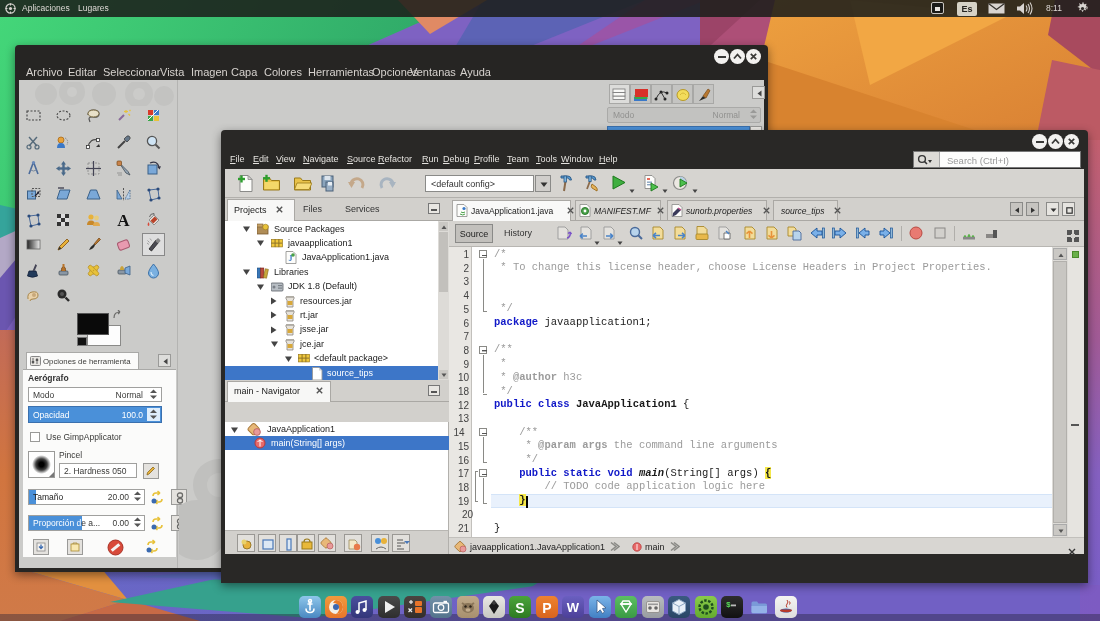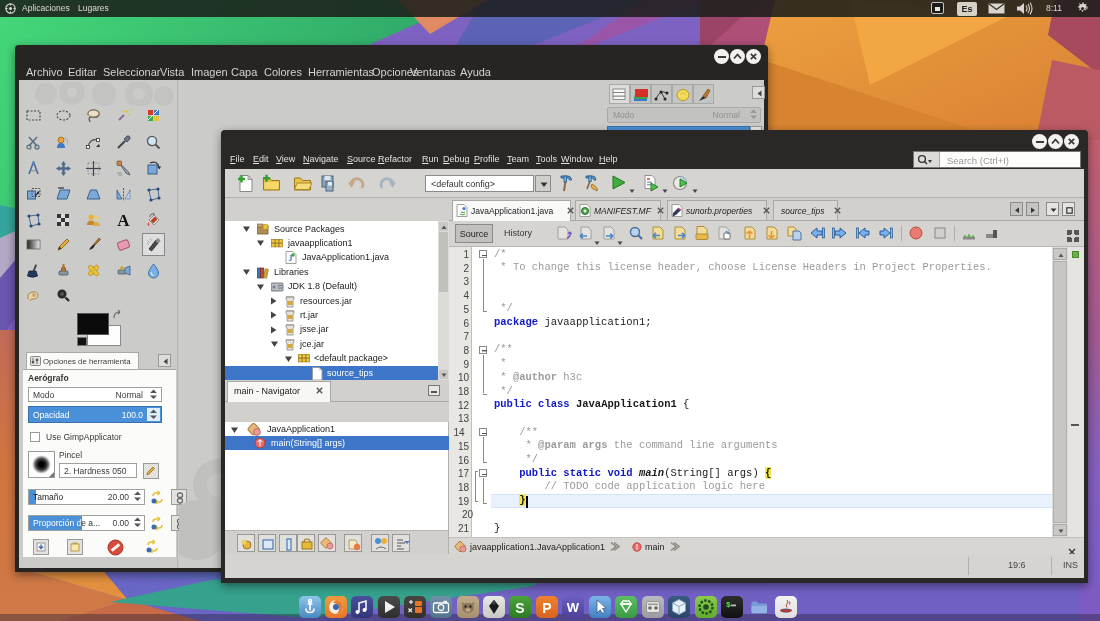--- a/index.html
+++ b/index.html
@@ -685,20 +685,35 @@
 <svg class="abs" style="left:447px;top:5px" width="19" height="19" viewBox="0 0 19 19">
           <circle cx="8" cy="9" r="6.5" fill="#ece8e2" stroke="#8a8a88" stroke-width="1.2"></circle>
           <path d="M8,9 L8,2.5 A6.5,6.5 0 0 1 14.5,9 Z" fill="#b8d0e4"></path>
           <polygon points="8,5 15,9 8,13" fill="#4cc04c" stroke="#1e7a1e" stroke-width="0.9"></polygon>
         </svg>
 <div class="abs" style="left:467px;top:11px;"><svg width="6" height="5">
             <polygon points="0.5,0.5 5.5,0.5 3,4" fill="#444"></polygon>
           </svg></div>
 </div>
 <div class="abs" style="left:4px;top:68px;width:859px;height:356px;background:#d2d0cc">
+<div class="abs" style="left:0;top:0;width:224px;height:23px;border-bottom:1px solid #aaa8a4">
+<div class="abs" style="left:2px;top:1px;width:68px;height:22px;background:#f7f7f6;border:1px solid #aaa8a4;border-bottom:none;font-size:9px;color:#222">
+            <span class="abs" style="left:6px;top:5px">Projects</span>
+            <span class="abs" style="left:48px;top:4px">
+              <svg style="position:absolute;left:0;top:2px" width="7" height="7">
+                <path d="M0.8,0.8 L6.2,6.2 M6.2,0.8 L0.8,6.2" stroke="#555" stroke-width="1.4"></path>
+              </svg>
+            </span>
+          </div>
+<span class="abs" style="left:78px;top:6px;font-size:9px;color:#333">Files</span>
+<span class="abs" style="left:120px;top:6px;font-size:9px;color:#333">Services</span>
+<div class="abs" style="left:203px;top:5px;width:12px;height:11px;border:1px solid #777;background:#e8e6e2">
+            <div class="abs" style="left:2px;top:5px;width:6px;height:2px;background:#555"></div>
+          </div>
+</div>
 <div class="abs" style="left:0;top:23px;width:224px;height:159px;background:#fff;border-right:1px solid #b2b0ac">
 <div class="abs" style="left:213px;top:0;width:11px;height:159px;background:#dddbd7">
             <div class="abs" style="left:1px;top:1px;width:9px;height:9px;background:#cac8c4;">
               <svg style="position:absolute;left:1.5px;top:2.5px" width="6" height="5">
                 <polygon points="3,0.5 5.5,4 0.5,4" fill="#555"></polygon>
               </svg>
             </div>
             <div class="abs" style="left:1px;top:11px;width:9px;height:60px;background:#c2c0bc"></div>
             <div class="abs" style="left:1px;bottom:1px;width:9px;height:9px;background:#cac8c4;">
               <svg style="position:absolute;left:1.5px;top:2.5px" width="6" height="5">
@@ -1164,26 +1179,20 @@
           </svg>
 <span class="abs" style="left:196px;top:3.5px;font-size:9px;color:#222">main</span>
 <svg class="abs" style="left:220px;top:3px" width="11" height="11">
             <path d="M2,1.5 L7,5.5 L2,9.5 M5,1.5 L10,5.5 L5,9.5" stroke="#8a8a86" stroke-width="1.6" fill="none"></path>
           </svg>
 <span class="abs" style="right:8px;top:4px"><svg width="8" height="8">
               <path d="M1,1 L7,7 M7,1 L1,7" stroke="#333" stroke-width="1.4"></path>
             </svg></span>
 </div>
 </div>
-<div class="abs" style="left:4px;top:424px;width:859px;height:24px;background:#d6d4d0">
-<div class="abs" style="left:743px;top:3px;width:1px;height:18px;background:#b2b0ac"></div>
-<span class="abs" style="left:783px;top:6px;font-size:9px;color:#444">19:6</span>
-<div class="abs" style="left:826px;top:3px;width:1px;height:18px;background:#b2b0ac"></div>
-<span class="abs" style="left:838px;top:6px;font-size:9px;color:#444">INS</span>
-</div>
 </div>
 
 <div class="abs" style="left:298.5px;top:596px;width:22px;height:22px;border-radius:5px;background:linear-gradient(180deg,#8ec6ea,#4a88c2);"><svg width="22" height="22">
         <path d="M11,4.5 v10 M11,6 m0,0 M7,12.5 q0,4 4,4 q4,0 4,-4 M8.5,8 h5" stroke="#fff" stroke-width="1.6" fill="none"></path>
         <circle cx="11" cy="5" r="1.6" fill="none" stroke="#fff" stroke-width="1.3"></circle>
       </svg></div>
 <div class="abs" style="left:324.5px;top:596px;width:22px;height:22px;border-radius:5px;background:linear-gradient(180deg,#f09a3e,#e8762a);"><svg width="22" height="22">
         <circle cx="11" cy="11" r="7" fill="#f4f0e8"></circle>
         <path d="M11,4 a7,7 0 0 1 7,7 a7,7 0 0 1 -7,7 Q15,15 14,11 Q13,7 8,7 Q10,4 11,4" fill="#e87b28"></path>
         <circle cx="11" cy="11" r="3" fill="#3a66b0"></circle>

